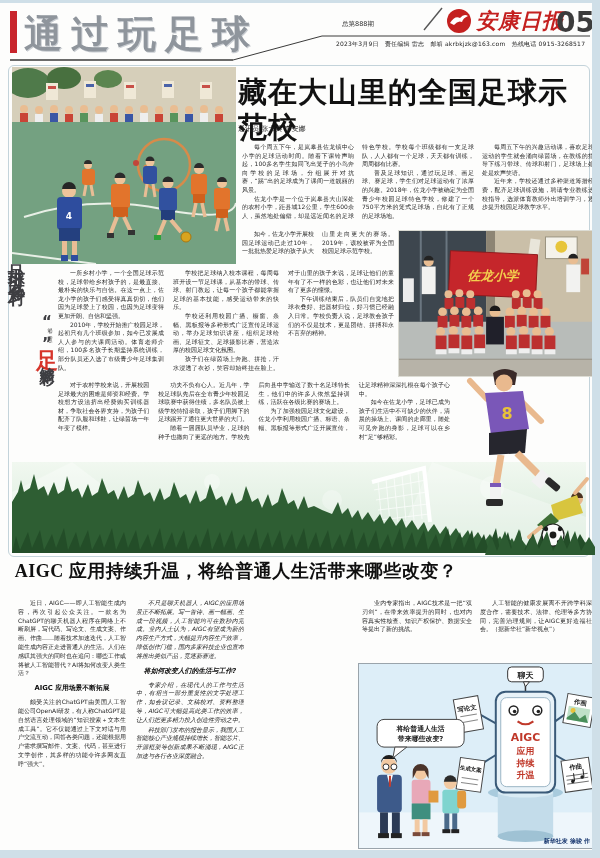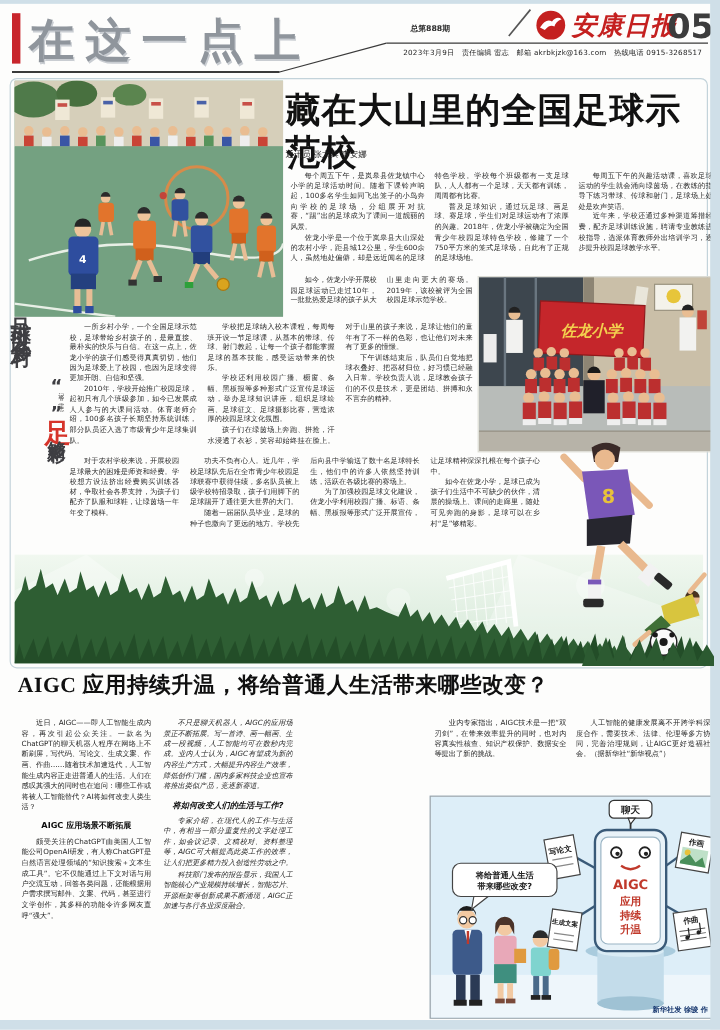--- a/index.html
+++ b/index.html
@@ -9,21 +9,21 @@
     font-family:"DejaVu Sans","Liberation Sans",sans-serif;
     -webkit-font-smoothing:antialiased;
   }
   .page{position:absolute;left:0;top:3px;width:592px;height:847px;background:#fdfdfc;}
   .abs{position:absolute;}
 
   
   .red-bar{left:10px;top:8px;width:7px;height:42px;background:#c8252c;}
   .masthead{left:24px;top:6px;font-size:38px;font-weight:900;color:#8f959c;
     letter-spacing:9px;text-shadow:1px 1px 0 #c9cdd2;}
-  .edition{left:342px;top:17px;font-size:6.5px;font-weight:bold;color:#2b2b2b;}
+  .edition{left:342px;top:17px;font-size:6.5px;font-weight:normal;color:#2b2b2b;}
   .dateline{left:336px;top:37px;width:256px;font-size:6px;color:#222;letter-spacing:.2px;}
   .logo-wrap{left:446px;top:4px;display:flex;align-items:center;gap:4px;}
   .logo-name{font-family:"Liberation Serif","DejaVu Serif",serif;font-style:italic;
     font-weight:bold;font-size:21px;color:#c4201f;letter-spacing:1px;}
   .page-num{left:556px;top:3px;font-size:28px;font-weight:bold;color:#3c3c3c;}
 
   
   .fb-box{left:8px;top:62px;width:580px;height:490px;border:1px solid #c3d3da;border-radius:6px;}
   .fb-headline{left:238px;top:72px;width:356px;text-align:left;font-size:29px;
     font-weight:900;color:#111;letter-spacing:1px;line-height:1.2;}
@@ -70,21 +70,21 @@
   .edge-right{left:592px;top:0;width:8px;height:858px;background:#cfdfe8;}
   .edge-bottom{left:0;top:850px;width:600px;height:8px;background:#cfdfe8;}
   .edge-top{left:0;top:0;width:600px;height:3px;background:#cfdfe8;}
 </style>
 </head>
 <body>
 
 <div class="page">
 
   <div class="abs red-bar"></div>
-  <div class="abs masthead">在这一点上</div>
+  <div class="abs masthead">通过玩足球</div>
   <svg class="abs" style="left:0;top:0;width:592px;height:60px" viewBox="0 0 592 60">
     <line x1="10" y1="57" x2="233" y2="57" stroke="#3a3a3a" stroke-width="1.6"></line>
     <line x1="233" y1="57" x2="322" y2="33" stroke="#3a3a3a" stroke-width="1"></line>
     <line x1="322" y1="33" x2="590" y2="33" stroke="#3a3a3a" stroke-width="1"></line>
     <line x1="424" y1="27" x2="442" y2="5" stroke="#555" stroke-width="1.4"></line>
   </svg>
   <div class="abs edition">总第888期</div>
   <div class="abs dateline">2023年3月9日　责任编辑 雷志　邮箱 akrbkjzk@163.com　热线电话 0915-3268517</div>
   <div class="abs logo-wrap">
     <svg width="26" height="26" viewBox="0 0 26 26">

